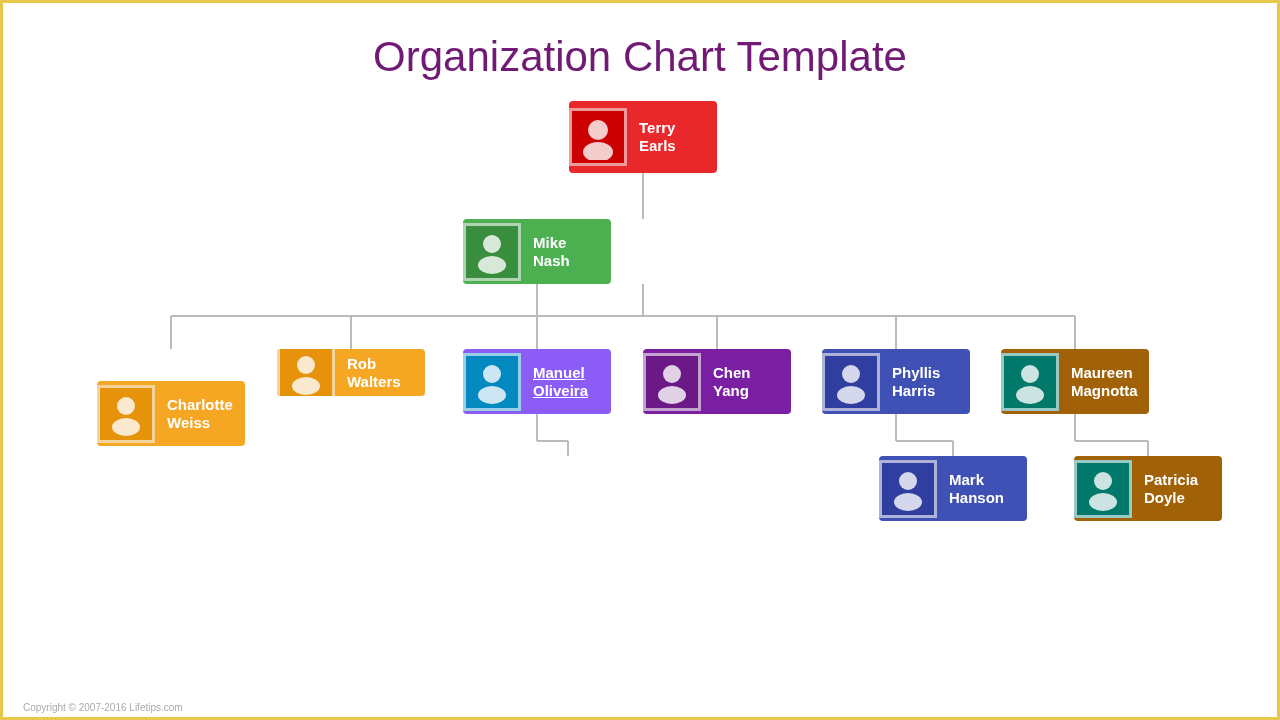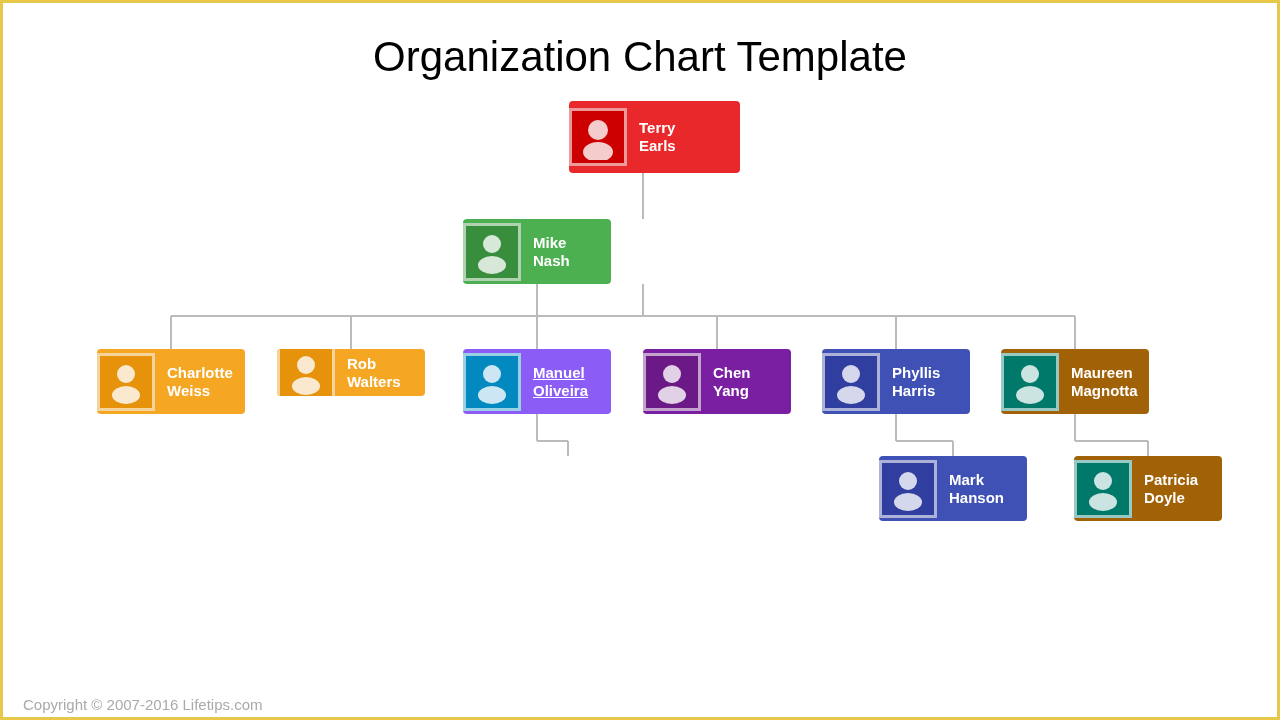--- a/index.html
+++ b/index.html
@@ -9,21 +9,21 @@
       background: #fff;
       font-family: 'Segoe UI', Arial, sans-serif;
       overflow: hidden;
       border: 3px solid #e8c84a;
     }
 
     .page-title {
       text-align: center;
       font-size: 42px;
       font-weight: 400;
-      color: #000000;
+      color: #701a75;
       padding-top: 30px;
       padding-bottom: 20px;
     }
 
     
     .node {
       display: flex;
       align-items: center;
       border-radius: 4px;
       overflow: hidden;
@@ -70,21 +70,21 @@
       position: absolute;
       top: 0; left: 0;
       pointer-events: none;
     }
 
     
     .watermark {
       position: absolute;
       bottom: 8px;
       left: 20px;
-      font-size: 15px;
+      font-size: 10px;
       color: #aaa;
     }
   </style>
 </head>
 <body>
 
 <div class="page-title">Organization Chart Template</div>
 
 <div style="position:relative; width:1280px; height:620px;">
 
@@ -111,21 +111,21 @@
     <line x1="893" y1="313" x2="893" y2="340" stroke="#bbb" stroke-width="2"></line>
     <line x1="893" y1="340" x2="950" y2="340" stroke="#bbb" stroke-width="2"></line>
     <line x1="950" y1="340" x2="950" y2="355" stroke="#bbb" stroke-width="2"></line>
 
     <line x1="1072" y1="313" x2="1072" y2="340" stroke="#bbb" stroke-width="2"></line>
     <line x1="1072" y1="340" x2="1145" y2="340" stroke="#bbb" stroke-width="2"></line>
     <line x1="1145" y1="340" x2="1145" y2="355" stroke="#bbb" stroke-width="2"></line>
   </svg>
 
   <div style="position:absolute; top:0; left:566px;">
-    <div class="node red" style="width:171px;height:72px;">
+    <div class="node red" style="width:148px;height:72px;">
       <div class="node-photo" style="background:#c00;">
         <svg viewBox="0 0 46 46" xmlns="http://www.w3.org/2000/svg">
           <circle cx="23" cy="16" r="10" fill="rgba(255,255,255,0.8)"></circle>
           <ellipse cx="23" cy="38" rx="15" ry="10" fill="rgba(255,255,255,0.8)"></ellipse>
         </svg>
       </div>
       <div class="node-name">
         <div>Terry</div>
         <div>Earls</div>
       </div>
@@ -141,21 +141,21 @@
         </svg>
       </div>
       <div class="node-name">
         <div>Mike</div>
         <div>Nash</div>
       </div>
     </div>
   </div>
 
   <div style="position:absolute; top:248px; left:94px;">
-    <div class="node yellow" style="width:148px;height:65px;">
+    <div class="node yellow" style="width:148px;height:65px;margin-top:32px;">
       <div class="node-photo" style="background:#e6920a;">
         <svg viewBox="0 0 46 46" xmlns="http://www.w3.org/2000/svg">
           <circle cx="23" cy="15" r="9" fill="rgba(255,255,255,0.8)"></circle>
           <ellipse cx="23" cy="36" rx="14" ry="9" fill="rgba(255,255,255,0.8)"></ellipse>
         </svg>
       </div>
       <div class="node-name">
         <div>Charlotte</div>
         <div>Weiss</div>
       </div>

